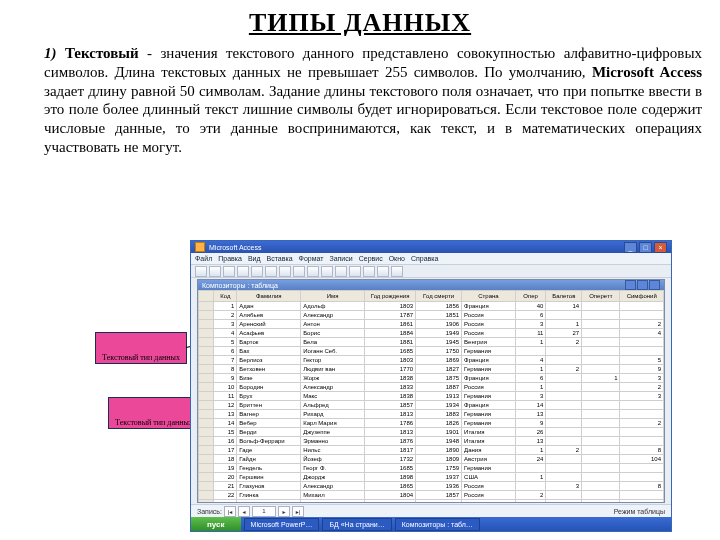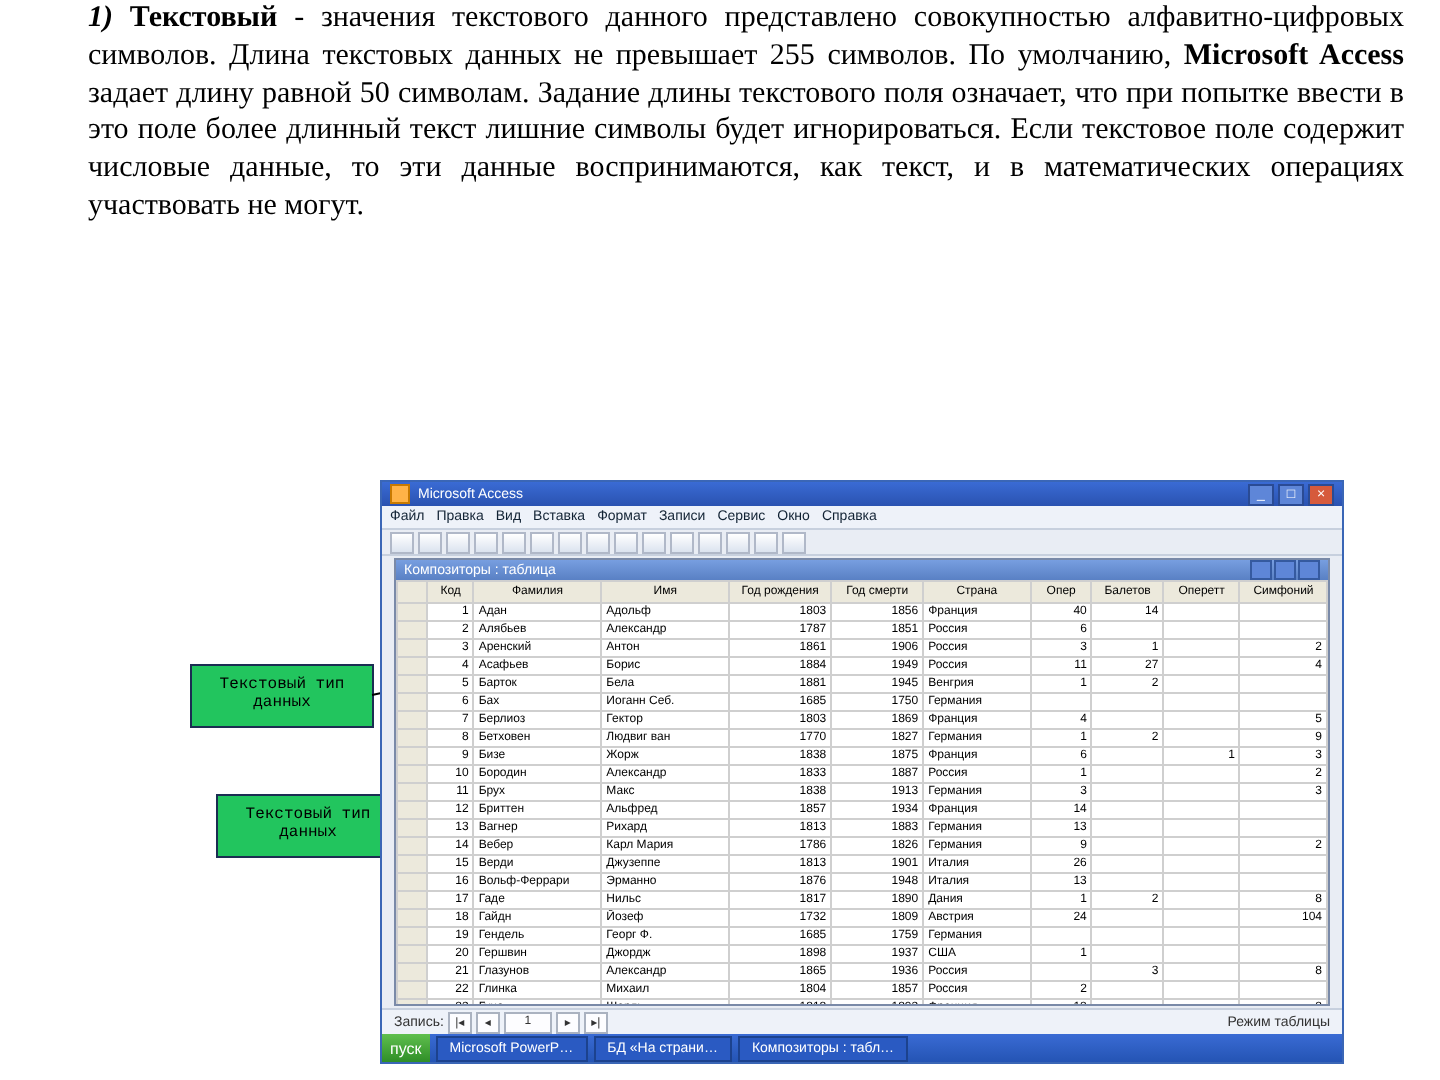--- a/index.html
+++ b/index.html
@@ -30,30 +30,31 @@
   table.data th,table.data td{border:1px solid #cfcfcf;padding:0 2px;height:8px;font-size:6px;white-space:nowrap;overflow:hidden;text-overflow:clip}
   table.data th{background:#ece9dc;font-weight:normal;text-align:center;height:10px}
   .rowhead{width:12px;background:#ece9dc;text-align:center}
   .num{text-align:right}
 
   .statusbar{position:absolute;left:0;right:0;bottom:14px;height:12px;background:#eef2f9;border-top:1px solid #c7d0de;display:flex;align-items:center;padding:0 6px;color:#333;gap:2px}
   .statusbar .navbtn{width:10px;height:9px;border:1px solid #aab2c0;background:#fdfdff;display:flex;align-items:center;justify-content:center;font-size:6px}
   .statusbar .sp{flex:1}
 
   .taskbar{position:absolute;left:0;right:0;bottom:0;height:14px;background:linear-gradient(#3a6bd4,#2454b4);display:flex;align-items:center;color:#fff}
-  .taskbar .start{height:100%;padding:0 4px;background:linear-gradient(#5fbf4e,#2f8e27);display:flex;align-items:center;font-weight:normal;font-size:8px}
+  .taskbar .start{height:100%;padding:0 16px;background:linear-gradient(#5fbf4e,#2f8e27);display:flex;align-items:center;font-weight:bold;font-size:8px}
   .taskbar .titem{height:11px;margin-left:3px;padding:0 6px;background:#2a5ac2;border:1px solid #1c428e;display:flex;align-items:center;font-size:7px}
 
-  .callout{position:absolute;width:90px;height:30px;background:#22c55e;border:1px solid #1b2d52;display:flex;align-items:center;justify-content:center;text-align:center;font-family:Liberation Mono, monospace;font-size:8px;line-height:1.1;color:#000}
+  .callout{position:absolute;width:90px;height:30px;background:#ec4899;border:1px solid #1b2d52;display:flex;align-items:flex-end;justify-content:center;text-align:center;font-family:Liberation Serif, serif;font-size:8px;line-height:1.1;color:#000}
   .callout-line{position:absolute;background:#000;height:1px;transform-origin:left center}
 </style>
 </head>
 <body>
 <div class="page">
 
+<h1>ТИПЫ ДАННЫХ</h1>
 <p class="para">
   <span class="idx">1)</span>
   <b>Текстовый</b><span> - значения текстового данного представлено совокупностью алфавитно-цифровых символов. Длина текстовых данных не превышает 255 символов. По умолчанию, </span><b>Microsoft Access</b><span> задает длину  равной 50 символам. Задание длины текстового поля означает, что при попытке ввести в это поле более длинный текст лишние символы будет игнорироваться. Если текстовое поле содержит числовые данные, то эти данные воспринимаются, как текст, и в математических операциях участвовать не могут.</span>
 </p>
 
 <div class="callout" style="left:95px;top:332px">
       <span>Текстовый тип данных</span>
     </div>
 <div class="callout-line" style="left:186px;top:347px;width:60px;transform:rotate(-12deg)"></div>
 <div class="callout" style="left:108px;top:397px">

